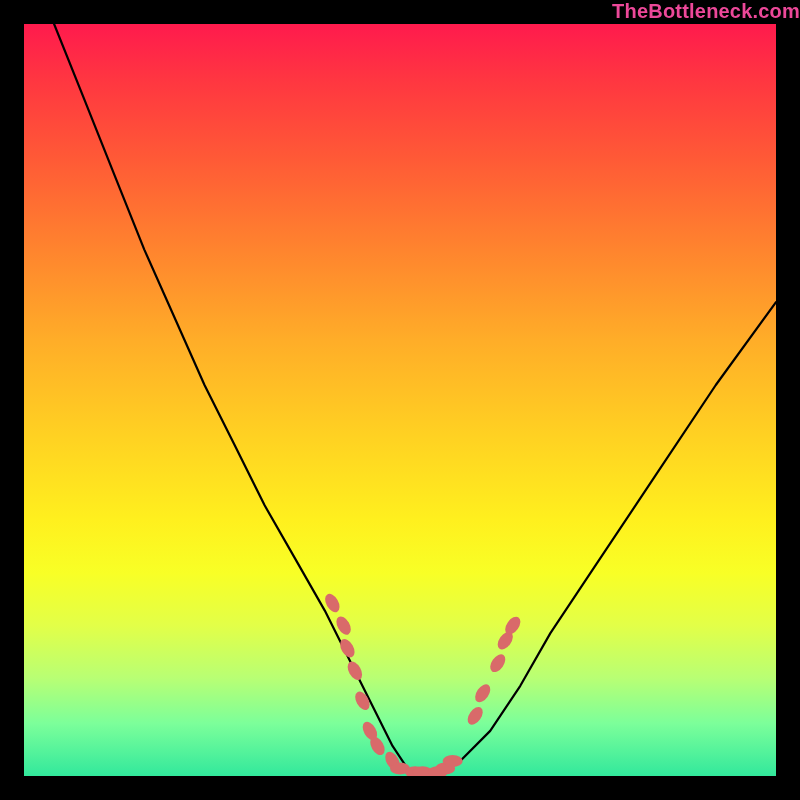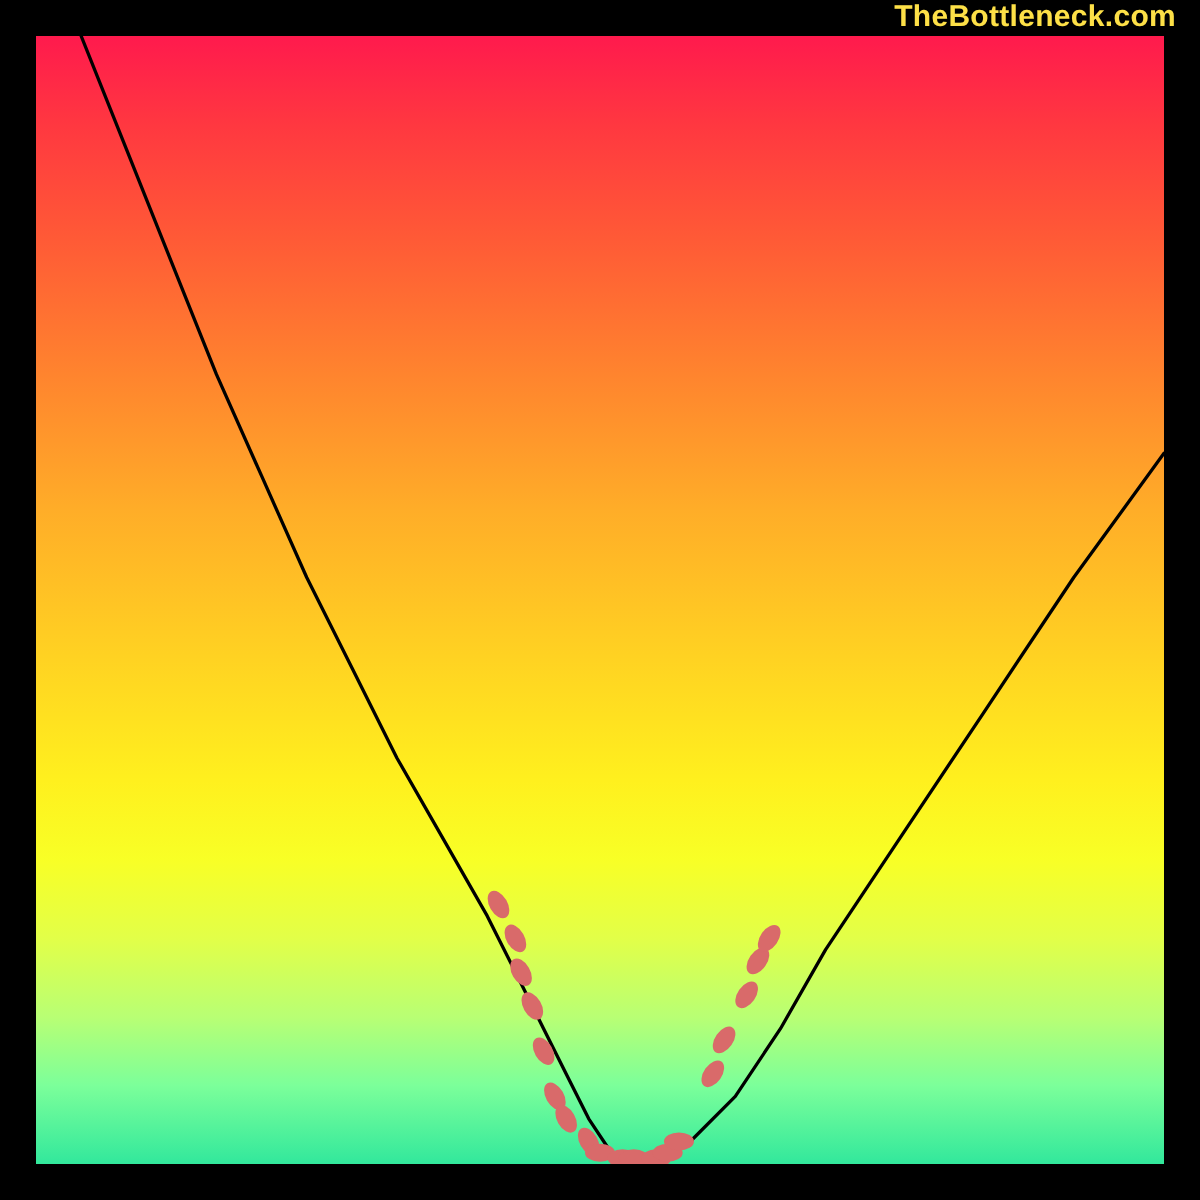--- a/index.html
+++ b/index.html
@@ -36,22 +36,22 @@
       #f8ff26 73%,
       #e2ff48 80%,
       #b8ff74 87%,
       #7cff9a 93%,
       #32e89c 100%
     );
   }
   .watermark {
     position: absolute;
     top: 0px;
-    right: 16px;
-    color: #fde047;
+    right: 0;
+    color: #ec4899;
     font-size: 20px;
     font-weight: 600;
     letter-spacing: 0.2px;
     z-index: 10;
   }
   svg.curve {
     position: absolute;
     left: 0;
     top: 0;
     width: 752px;

